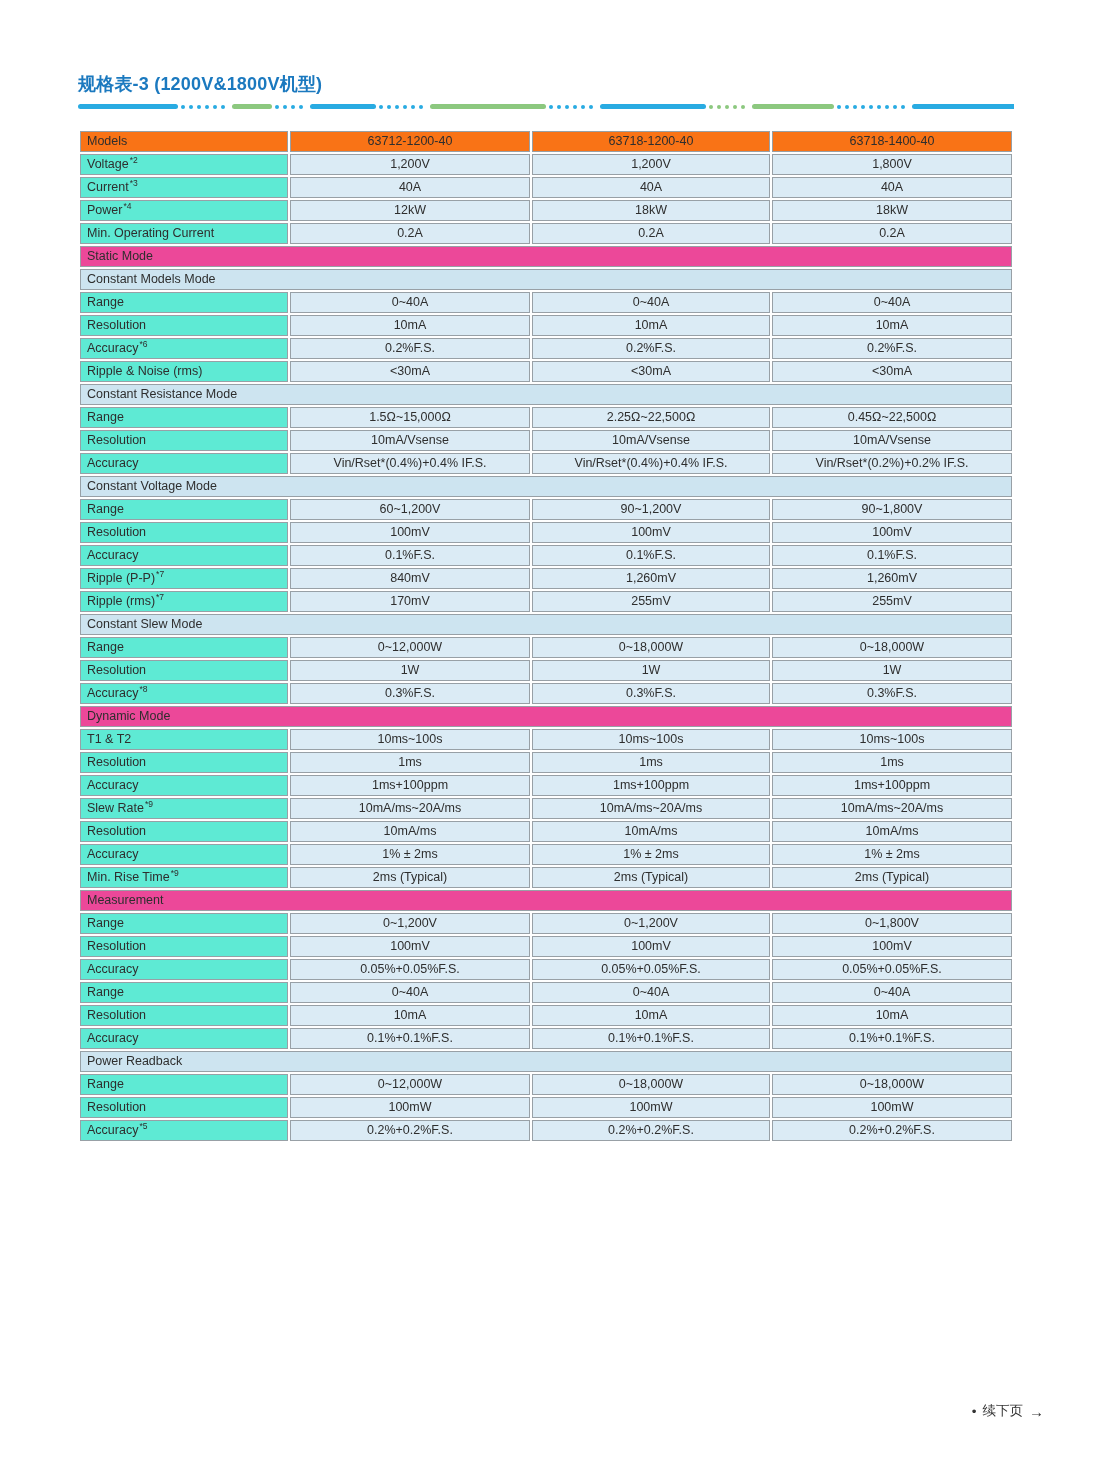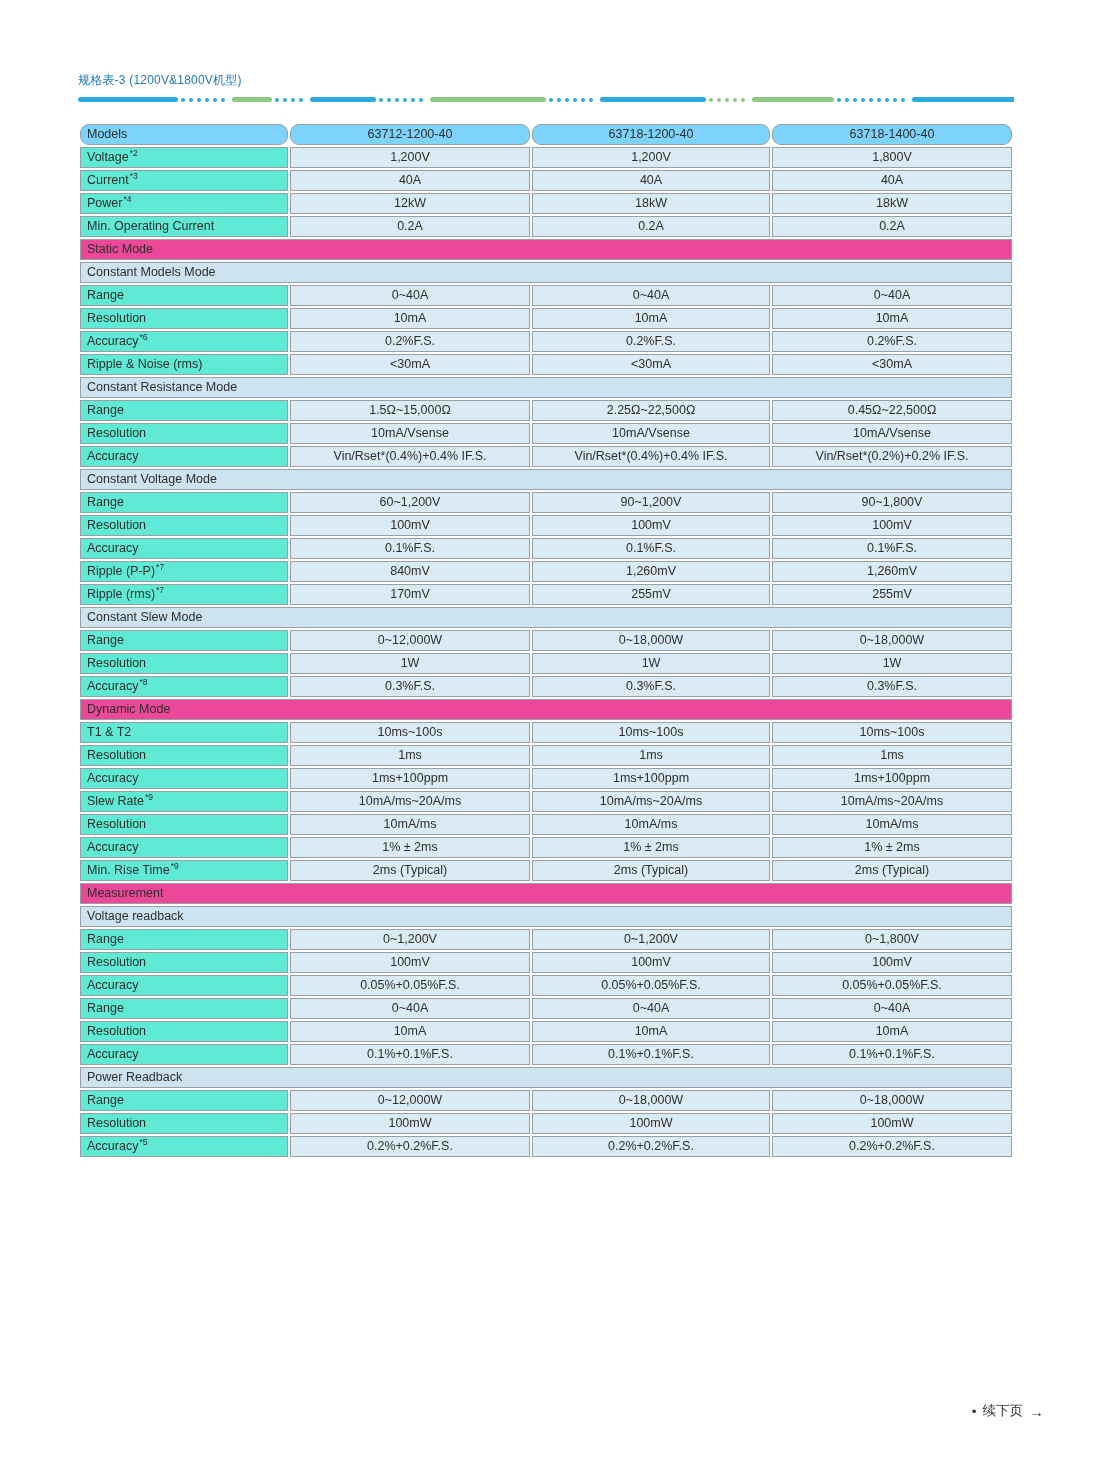--- a/index.html
+++ b/index.html
@@ -3,34 +3,34 @@
 <meta charset="utf-8">
 <style>
   html,body{margin:0;padding:0;}
   body{
     width:1102px;height:1470px;background:#ffffff;position:relative;
     font-family:"Liberation Sans",sans-serif;color:#333;
     -webkit-font-smoothing:antialiased;
   }
   .content{position:absolute;left:78px;top:72px;width:936px;}
   .page-title{
-    font-size:12px;font-weight:400;color:#1b79bf;margin:0 0 7px 0;letter-spacing:.2px;
+    font-size:18px;font-weight:700;color:#1b79bf;margin:0 0 7px 0;letter-spacing:.2px;
   }
   .decor-line{display:flex;align-items:center;height:7px;margin:0 0 19px 0;overflow:hidden;}
   .decor-line .seg{display:flex;align-items:center;margin-right:3px;}
   .decor-line .bar{height:5px;border-radius:3px;flex:0 0 auto;}
   .decor-line .dot{width:4px;height:4px;border-radius:50%;margin-right:4px;flex:0 0 auto;}
   table.spec{
     border-collapse:separate;border-spacing:2px;width:936px;table-layout:fixed;
   }
   table.spec td{
     border:1px solid #98a0a6;height:19px;font-size:12.5px;line-height:19px;
     padding:0 6px;overflow:hidden;white-space:nowrap;color:#2e2e2e;
   }
-  td.hdr{background:#7dd3fc;text-align:center;border-radius:9px;}
+  td.hdr{background:#f97316;text-align:center;}
   td.hdr.first{text-align:left;}
   td.section{background:#ec4899;text-align:left;}
   td.subsection{background:#cde4f0;text-align:left;}
   td.lbl{background:#5eead4;text-align:left;}
   td.val{background:#dbebf5;text-align:center;}
   td sup{font-size:8.5px;line-height:0;margin-left:1px;}
   .footer{
     position:absolute;right:58px;top:1402px;font-size:13.5px;color:#333;
     display:flex;align-items:center;gap:6px;
   }
@@ -296,23 +296,20 @@
           <td class="val">1% ± 2ms</td>
         </tr>
         <tr>
           <td class="lbl">Min. Rise Time<sup>*9</sup></td>
           <td class="val">2ms (Typical)</td>
           <td class="val">2ms (Typical)</td>
           <td class="val">2ms (Typical)</td>
         </tr>
         <tr>
           <td colspan="4" class="section">Measurement</td>
-        </tr>
-        <tr>
-          <td colspan="4" class="subsection">Voltage readback</td>
         </tr>
         <tr>
           <td class="lbl">Range</td>
           <td class="val">0~1,200V</td>
           <td class="val">0~1,200V</td>
           <td class="val">0~1,800V</td>
         </tr>
         <tr>
           <td class="lbl">Resolution</td>
           <td class="val">100mV</td>

